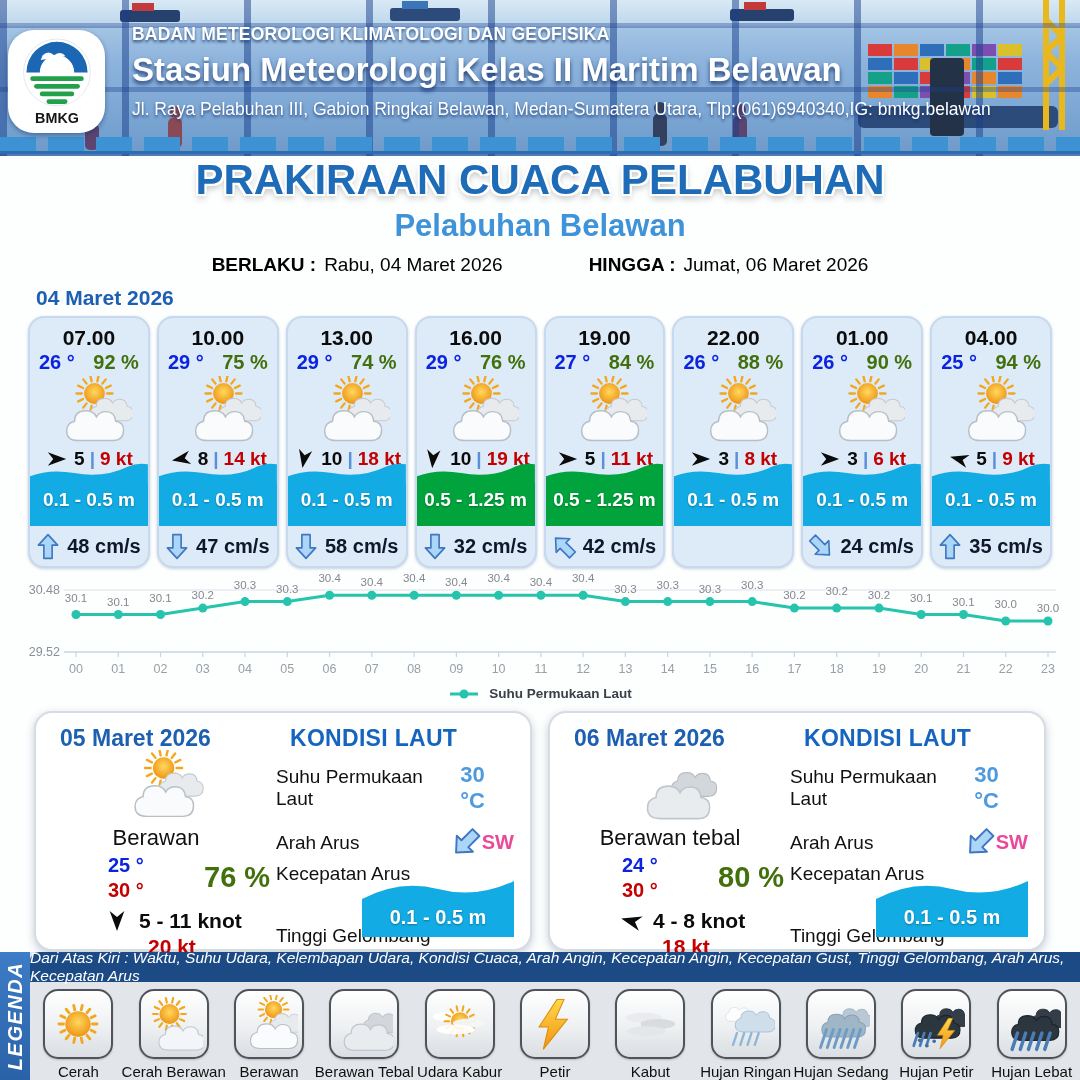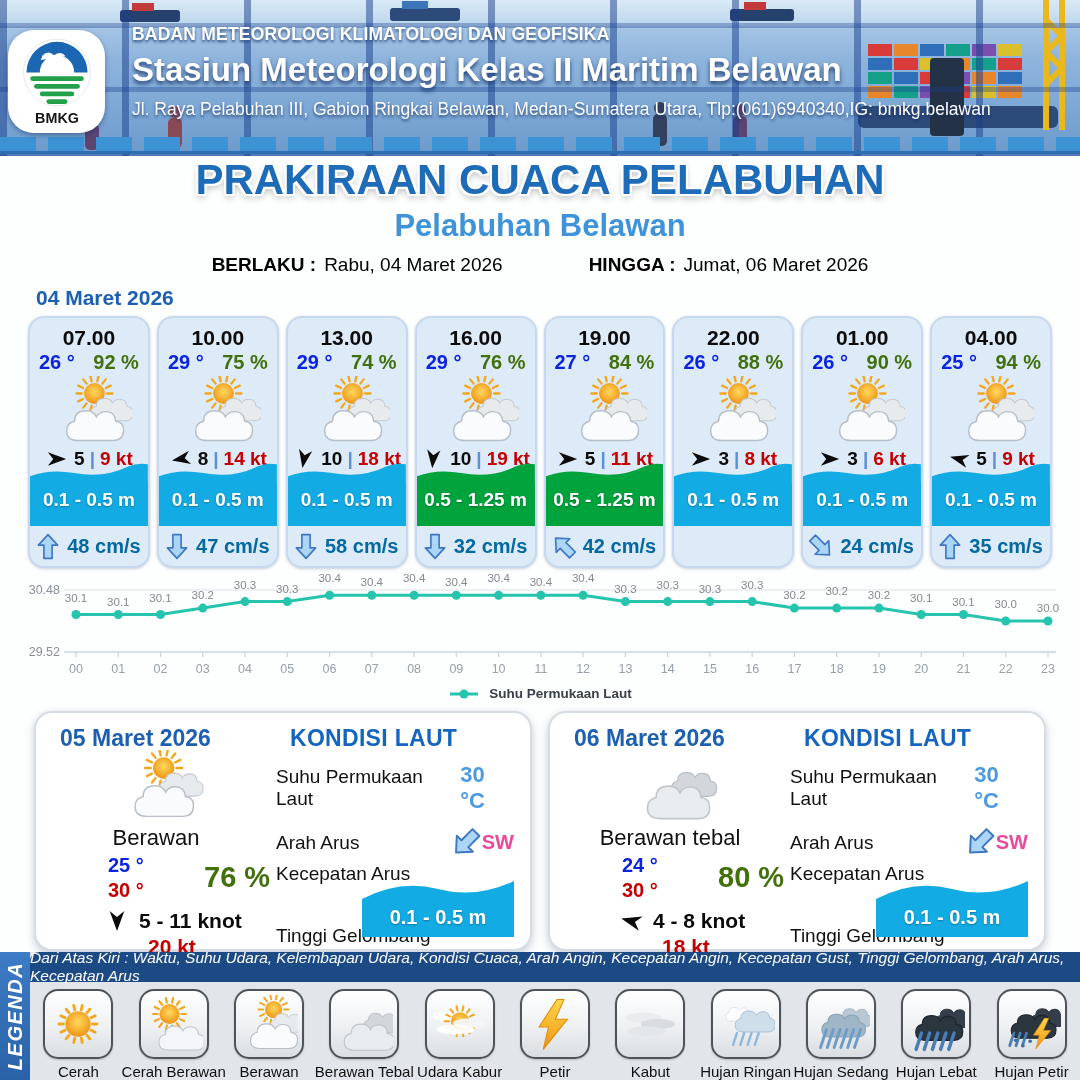--- a/index.html
+++ b/index.html
@@ -55,21 +55,21 @@
   .f-wave{position:absolute;left:0;right:0;bottom:40px;height:66px;}
   .f-wave .crest{position:absolute;top:0;left:0;width:100%;height:24px;display:block;}
   .f-wave .band{position:absolute;top:23px;left:0;right:0;bottom:0;}
   .f-wave.wave-blue .crest path,.f-wave.wave-blue .band{fill:#12abe3;background:#12abe3;}
   .f-wave.wave-green .crest path,.f-wave.wave-green .band{fill:#00a33c;background:#00a33c;}
   .f-wave-text{position:absolute;top:29px;width:100%;text-align:center;color:#fff;font-size:19px;font-weight:bold;
     text-shadow:0 1px 2px rgba(0,0,0,.3);}
   .f-current{position:absolute;left:0;right:0;bottom:0;height:40px;display:flex;align-items:center;justify-content:center;gap:8px;}
   .f-carrow{display:inline-flex;width:22px;height:29px;}
   .f-carrow svg{width:22px;height:29px;}
-  .f-ctext{font-size:20px;font-weight:bold;color:#0369a1;}
+  .f-ctext{font-size:20px;font-weight:bold;color:#0f172a;}
 
   
   .chart-wrap{margin:6px 12px 0;}
   .chart-wrap svg{display:block;}
   .chart-legend{display:flex;justify-content:center;align-items:center;gap:9px;margin-top:0px;
     font-size:13.5px;font-weight:bold;color:#3a4047;}
 
   
   .daycards{margin:10px 34px 0;display:flex;gap:16px;}
   .daycard{flex:1;position:relative;height:240px;background:#fff;border:2px solid #d6dce4;border-radius:18px;
@@ -1241,53 +1241,53 @@
               <defs>
  <radialGradient id="g-sun" cx="50%" cy="42%" r="60%">
                   <stop offset="0%" stop-color="#ffd95e"></stop>
                   <stop offset="100%" stop-color="#ee9212"></stop>
                 </radialGradient>
  <linearGradient id="g-bolt" x1="0" y1="0" x2="0" y2="1">
                   <stop offset="0%" stop-color="#ffd84a"></stop>
                   <stop offset="100%" stop-color="#f09413"></stop>
                 </linearGradient>
 </defs>
-              <path d="M25 60 Q12 60 12 49 Q12 40 21 38 Q21 26 34 26 Q43 26 46 33 Q49 27 57 27 Q67 27 68 38 Q77 39 77 48 Q77 60 65 60 Z" transform="translate(24 0) scale(0.6)" fill="#333e48" stroke="#222b33" stroke-width="1.6"></path>
-              <path d="M25 60 Q12 60 12 49 Q12 40 21 38 Q21 26 34 26 Q43 26 46 33 Q49 27 57 27 Q67 27 68 38 Q77 39 77 48 Q77 60 65 60 Z" transform="translate(0 2) scale(0.8)" fill="#2c363f" stroke="#1d252c" stroke-width="1.6"></path>
-              <line x1="16" y1="42" x2="10.059999999999999" y2="60" stroke="#4a7db5" stroke-width="3.8" stroke-linecap="round"></line>
-              <line x1="25" y1="42" x2="19.06" y2="60" stroke="#4a7db5" stroke-width="3.8" stroke-linecap="round"></line>
-              <line x1="34" y1="42" x2="28.06" y2="60" stroke="#4a7db5" stroke-width="3.8" stroke-linecap="round"></line>
-              <line x1="43" y1="42" x2="37.06" y2="60" stroke="#4a7db5" stroke-width="3.8" stroke-linecap="round"></line>
-              <line x1="52" y1="42" x2="46.06" y2="60" stroke="#4a7db5" stroke-width="3.8" stroke-linecap="round"></line>
-            </svg>
-          </div>
-    <div class="leg-label">Hujan Lebat</div>
-  </div>
-        <div class="leg-item">
-    <div class="leg-box">
-            <svg viewBox="0 0 64 64">
-              <defs>
- <radialGradient id="g-sun" cx="50%" cy="42%" r="60%">
-                  <stop offset="0%" stop-color="#ffd95e"></stop>
-                  <stop offset="100%" stop-color="#ee9212"></stop>
-                </radialGradient>
- <linearGradient id="g-bolt" x1="0" y1="0" x2="0" y2="1">
-                  <stop offset="0%" stop-color="#ffd84a"></stop>
-                  <stop offset="100%" stop-color="#f09413"></stop>
-                </linearGradient>
-</defs>
               <path d="M25 60 Q12 60 12 49 Q12 40 21 38 Q21 26 34 26 Q43 26 46 33 Q49 27 57 27 Q67 27 68 38 Q77 39 77 48 Q77 60 65 60 Z" transform="translate(24 0) scale(0.58)" fill="#333e48" stroke="#222b33" stroke-width="1.6"></path>
               <path d="M25 60 Q12 60 12 49 Q12 40 21 38 Q21 26 34 26 Q43 26 46 33 Q49 27 57 27 Q67 27 68 38 Q77 39 77 48 Q77 60 65 60 Z" transform="translate(0 2) scale(0.76)" fill="#2c363f" stroke="#1d252c" stroke-width="1.6"></path>
               <line x1="12" y1="42" x2="7.38" y2="56" stroke="#4a7db5" stroke-width="3" stroke-linecap="round"></line>
               <line x1="19" y1="42" x2="14.379999999999999" y2="56" stroke="#4a7db5" stroke-width="3" stroke-linecap="round"></line>
               <line x1="26" y1="42" x2="21.38" y2="56" stroke="#4a7db5" stroke-width="3" stroke-linecap="round"></line>
               <circle cx="14" cy="50" r="2" fill="#3f6f9f"></circle>
               <circle cx="22" cy="56" r="2" fill="#3f6f9f"></circle>
               <circle cx="30" cy="51" r="2" fill="#3f6f9f"></circle>
               <polygon points="34,3 13,35 24,35 18,61 46,26 32,26 42,3" transform="translate(26 24) scale(0.58)" fill="url(#g-bolt)" stroke="#de8d0e" stroke-width="1.2"></polygon>
             </svg>
           </div>
     <div class="leg-label">Hujan Petir</div>
   </div>
+        <div class="leg-item">
+    <div class="leg-box">
+            <svg viewBox="0 0 64 64">
+              <defs>
+ <radialGradient id="g-sun" cx="50%" cy="42%" r="60%">
+                  <stop offset="0%" stop-color="#ffd95e"></stop>
+                  <stop offset="100%" stop-color="#ee9212"></stop>
+                </radialGradient>
+ <linearGradient id="g-bolt" x1="0" y1="0" x2="0" y2="1">
+                  <stop offset="0%" stop-color="#ffd84a"></stop>
+                  <stop offset="100%" stop-color="#f09413"></stop>
+                </linearGradient>
+</defs>
+              <path d="M25 60 Q12 60 12 49 Q12 40 21 38 Q21 26 34 26 Q43 26 46 33 Q49 27 57 27 Q67 27 68 38 Q77 39 77 48 Q77 60 65 60 Z" transform="translate(24 0) scale(0.6)" fill="#333e48" stroke="#222b33" stroke-width="1.6"></path>
+              <path d="M25 60 Q12 60 12 49 Q12 40 21 38 Q21 26 34 26 Q43 26 46 33 Q49 27 57 27 Q67 27 68 38 Q77 39 77 48 Q77 60 65 60 Z" transform="translate(0 2) scale(0.8)" fill="#2c363f" stroke="#1d252c" stroke-width="1.6"></path>
+              <line x1="16" y1="42" x2="10.059999999999999" y2="60" stroke="#4a7db5" stroke-width="3.8" stroke-linecap="round"></line>
+              <line x1="25" y1="42" x2="19.06" y2="60" stroke="#4a7db5" stroke-width="3.8" stroke-linecap="round"></line>
+              <line x1="34" y1="42" x2="28.06" y2="60" stroke="#4a7db5" stroke-width="3.8" stroke-linecap="round"></line>
+              <line x1="43" y1="42" x2="37.06" y2="60" stroke="#4a7db5" stroke-width="3.8" stroke-linecap="round"></line>
+              <line x1="52" y1="42" x2="46.06" y2="60" stroke="#4a7db5" stroke-width="3.8" stroke-linecap="round"></line>
+            </svg>
+          </div>
+    <div class="leg-label">Hujan Lebat</div>
+  </div>
       </div>
   </div>
 
 </div>
 
 </body></html>

